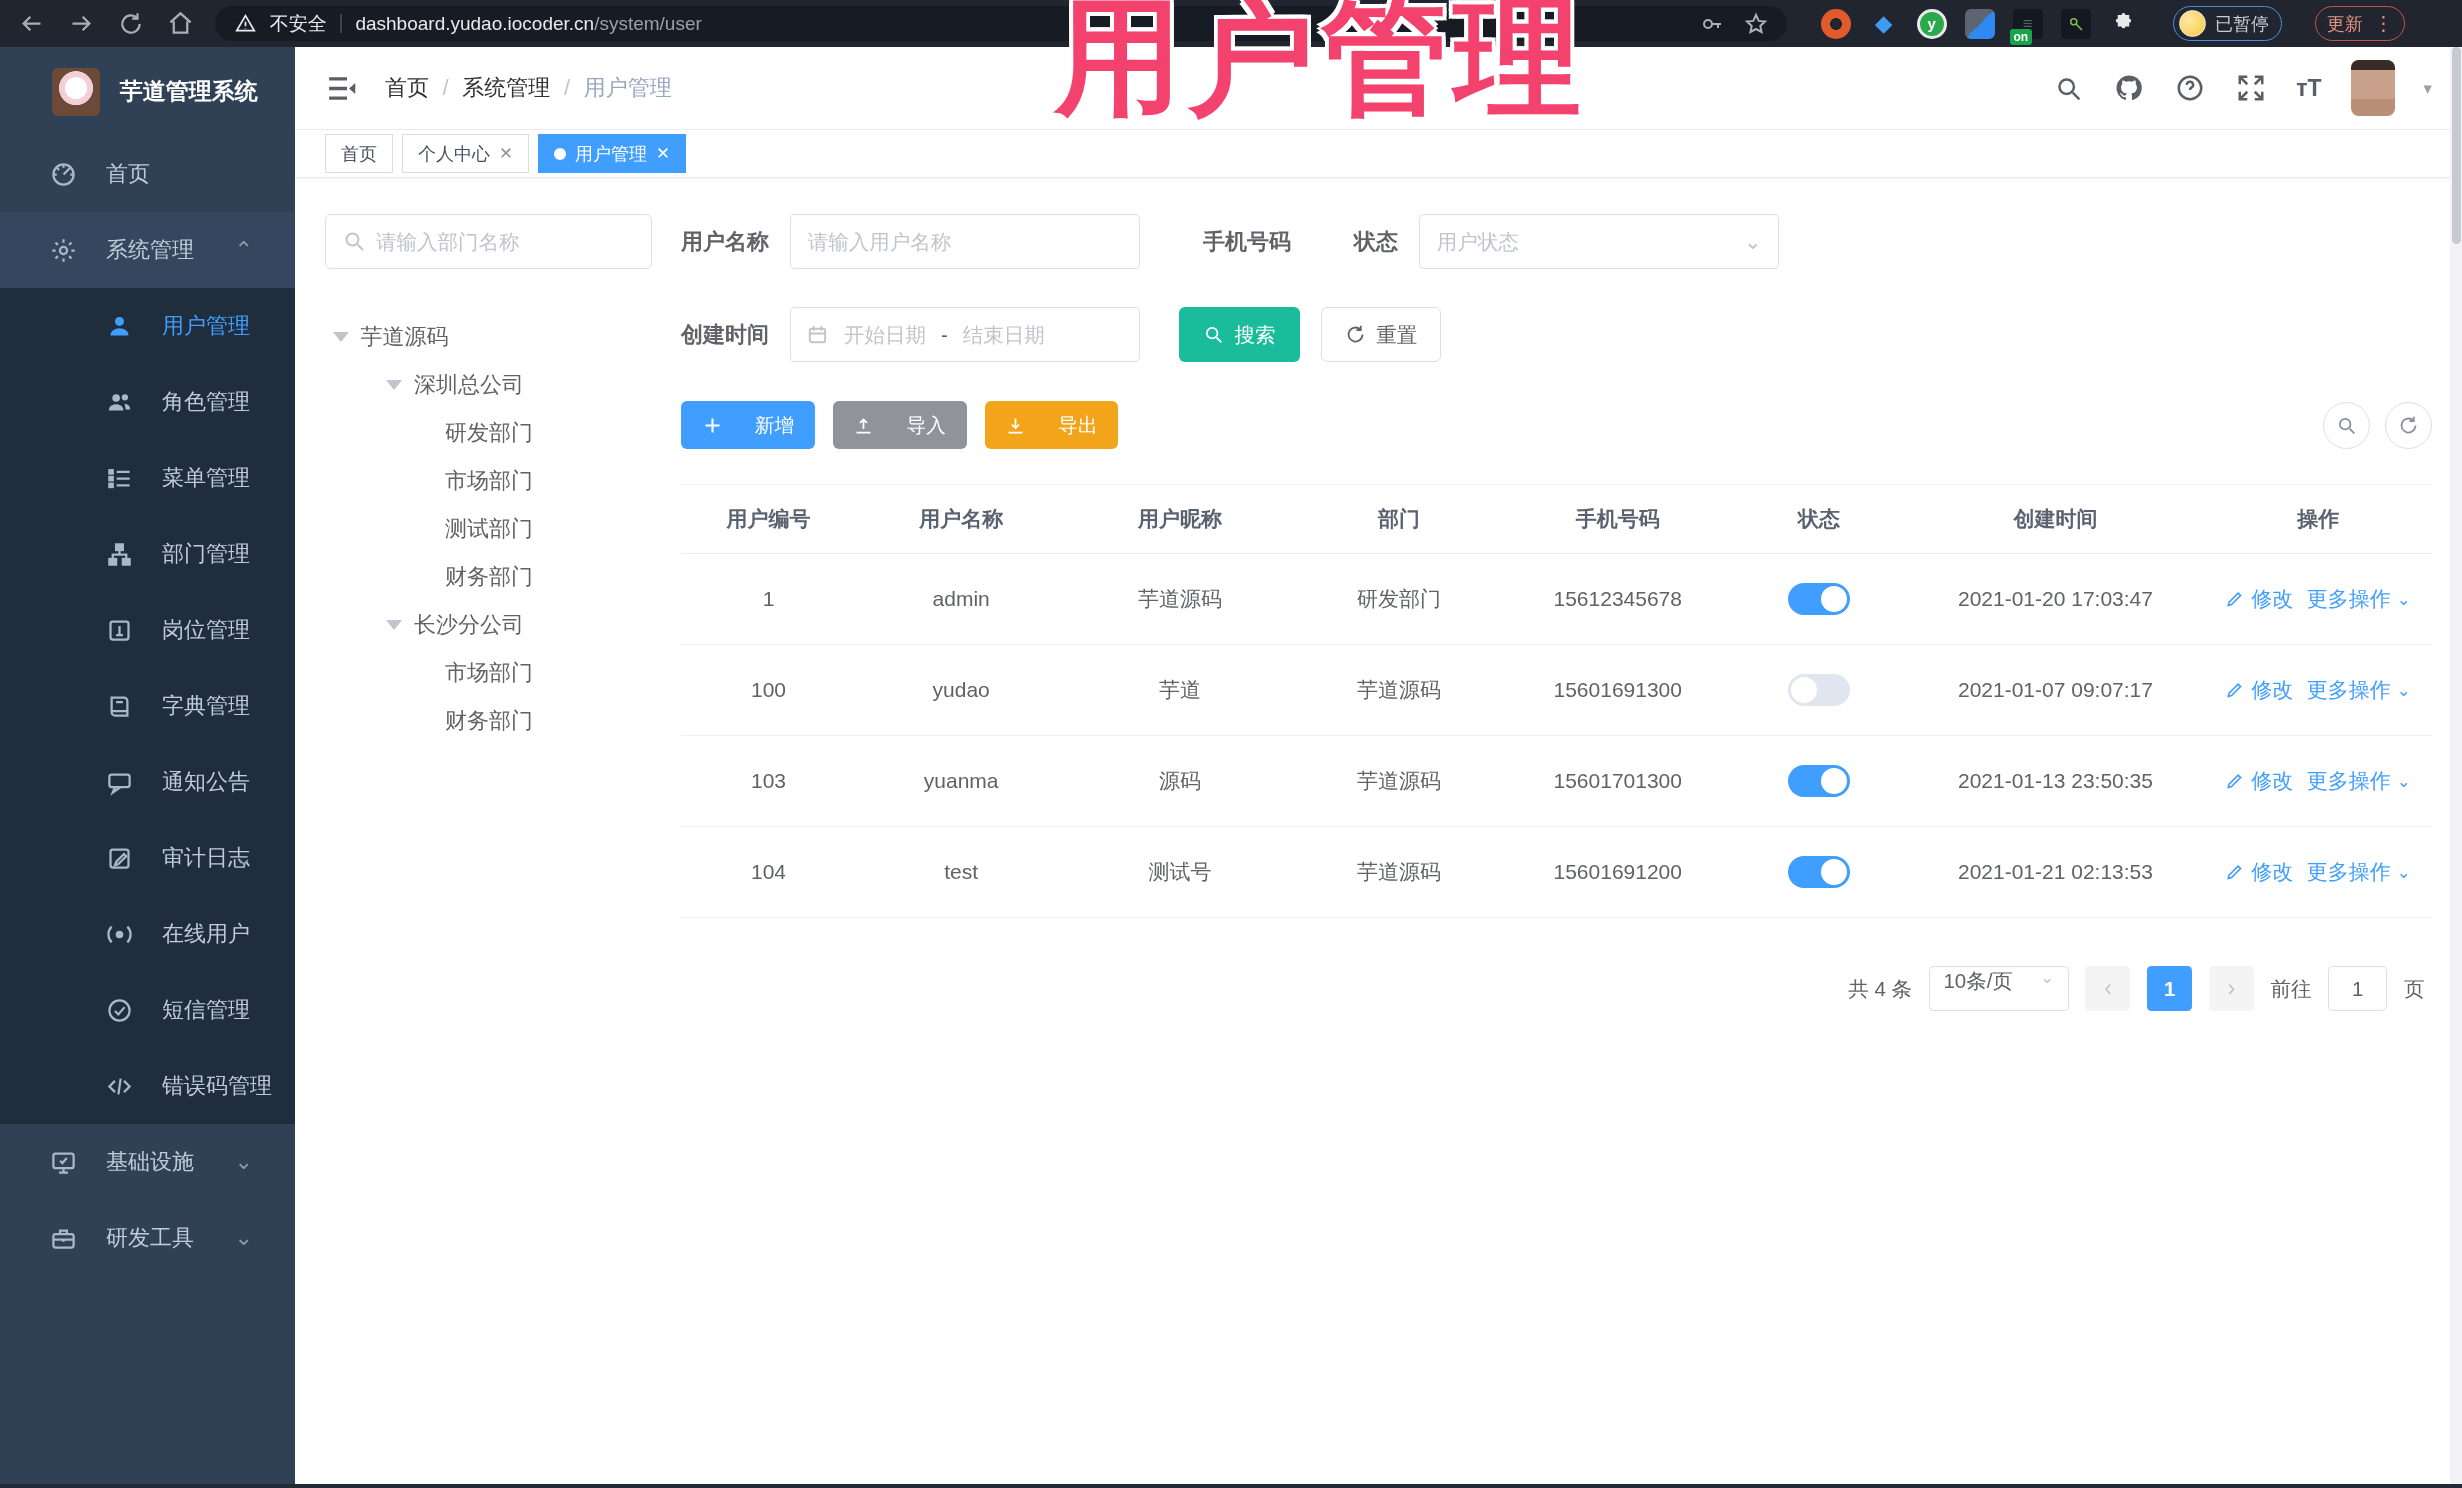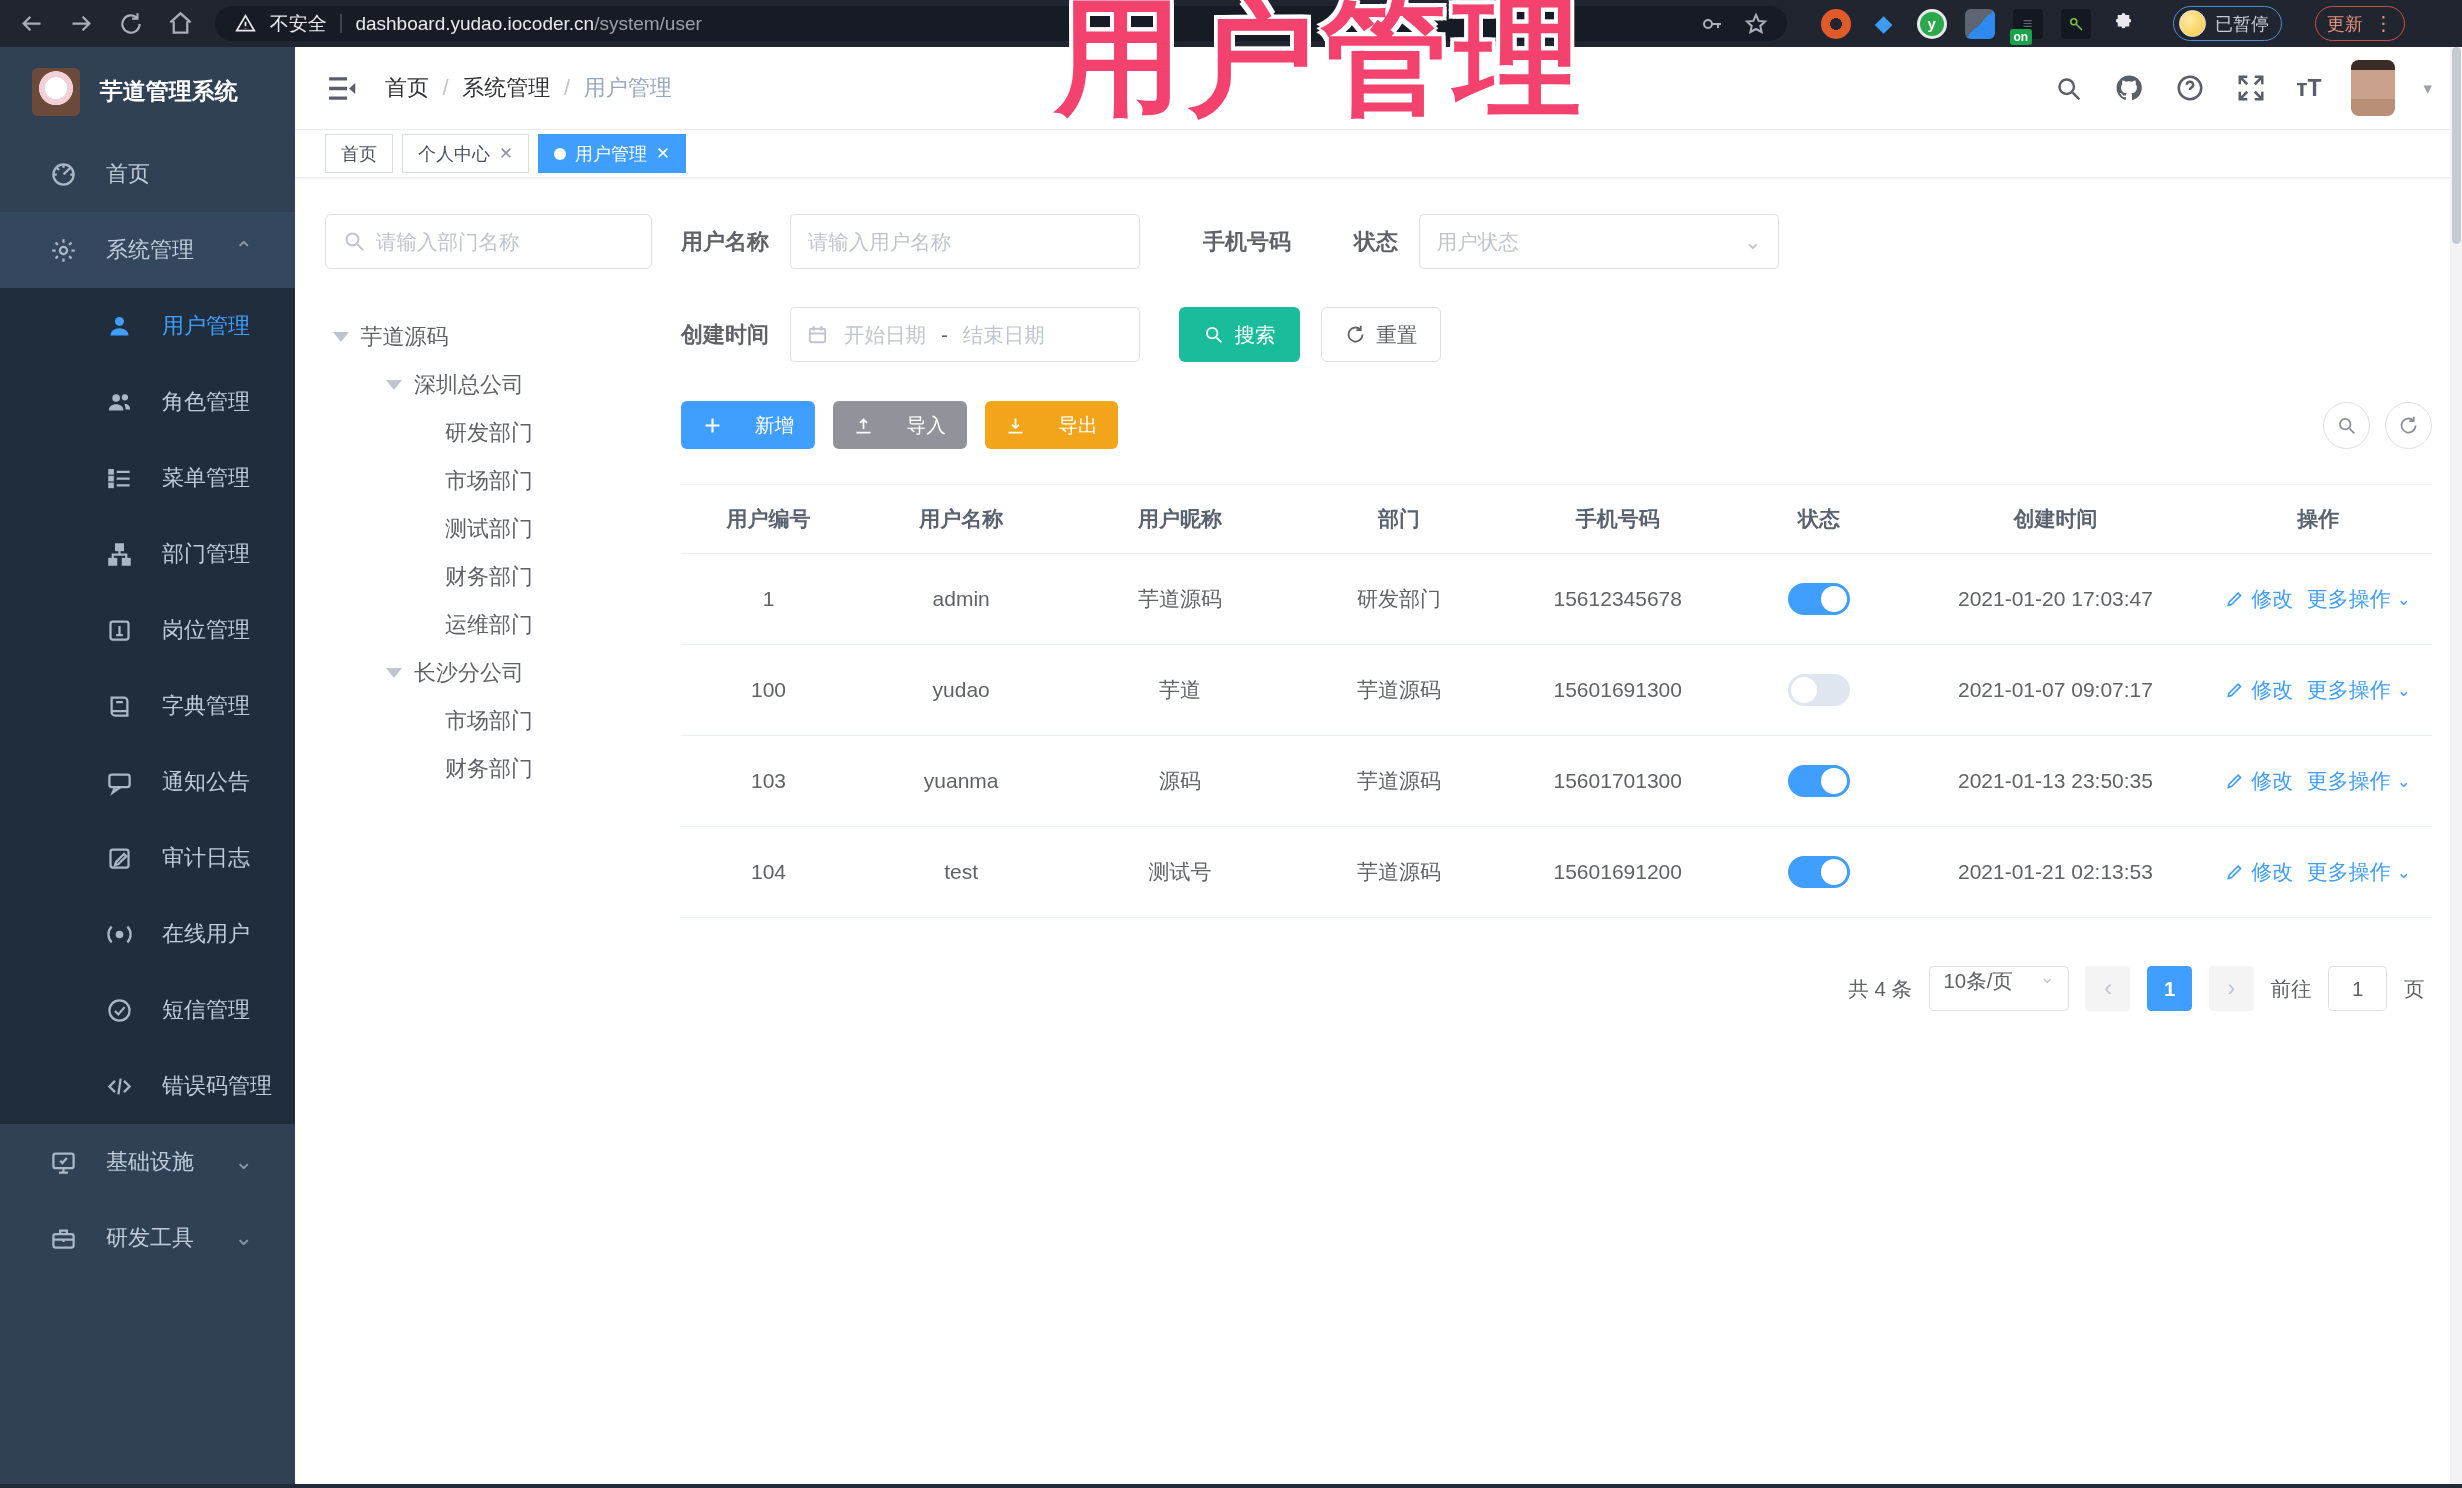--- a/index.html
+++ b/index.html
@@ -29,21 +29,21 @@
   .paused-pill { display:flex; align-items:center; gap:9px; border:1.5px solid #4a90d9; border-radius:18px; padding:3px 12px 3px 4.5px; color:#c7ccd6; font-size:18px; margin-left:15px; }
   .emoji-face { width:27px; height:27px; border-radius:50%; background:radial-gradient(circle at 35% 35%, #ffe9a6, #f3c93c); border:1.5px solid #e8eaed; }
   .update-pill { display:flex; align-items:center; gap:10.6px; border:1.5px solid #c3543f; border-radius:18px; padding:4.5px 10.6px; color:#e2937f; font-size:18px; margin-left:13.6px; }
   .kebab { color:#e2937f; font-size:19.7px; letter-spacing:0; }
 
   
   .app { display:flex; height:1437px; }
 
   
   .sidebar { width:295px; background:#304156; color:#bfcbd9; flex-shrink:0; display:flex; flex-direction:column; }
-  .logo-row { height:89px; display:flex; align-items:center; gap:19.7px; padding-left:32px; }
+  .logo-row { height:89px; display:flex; align-items:center; gap:19.7px; padding-left:32px;margin-left:20px; }
   .logo-img { width:48px; height:48px; border-radius:6px; background:radial-gradient(circle at 50% 42%, #fff 0 10.6px, #f3cfd6 11.4px 16.7px, #6b4a3a 17.4px); }
   .logo-title { color:#fff; font-size:23px; font-weight:bold; }
   .menu-item { height:76px; display:flex; align-items:center; gap:29px; padding-left:50px; position:relative; font-size:22px; color:#bfcbd9; cursor:pointer; }
   .menu-item .mi-icon { width:27px; height:27px; color:#aab7c6; flex-shrink:0; }
   .menu-item.opened { background:#35475e; }
   .menu-item .caret { position:absolute; right:42px; color:#8f9bab; }
   .submenu { background:#1f2d3d; }
   .submenu .menu-item { padding-left:106px; height:76px; font-size:22px; }
   .submenu .menu-item.active { color:#409eff; }
   .submenu .menu-item.active .mi-icon { color:#409eff; }
@@ -431,23 +431,20 @@
               </div>
             <div class="tnode leaf2">
                 <span>市场部门</span>
               </div>
             <div class="tnode leaf2">
                 <span>测试部门</span>
               </div>
             <div class="tnode leaf2">
                 <span>财务部门</span>
               </div>
-            <div class="tnode leaf2">
-                <span>运维部门</span>
-              </div>
             <div class="tnode lv2">
               <span class="tcaret"></span>
               <span>长沙分公司</span>
             </div>
             <div class="tnode leaf3">
                 <span>市场部门</span>
               </div>
             <div class="tnode leaf3">
                 <span>财务部门</span>
               </div>

